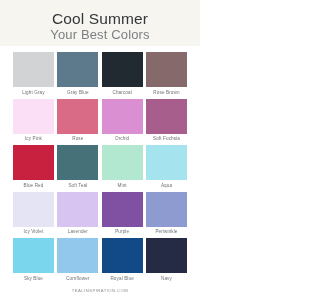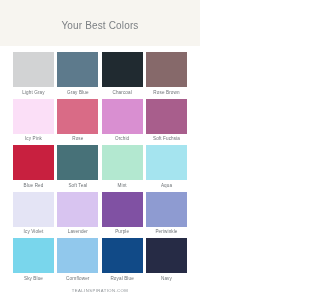--- a/index.html
+++ b/index.html
@@ -35,21 +35,21 @@
   #title {
     font-size: 15.5px;
     line-height: 17px;
     font-weight: 400;
     letter-spacing: 0.1px;
     color: #33373b;
     white-space: nowrap;
   }
   #subtitle {
     margin-top: 3px;
-    font-size: 10px;
+    font-size: 13px;
     line-height: 9px;
     font-weight: 400;
     letter-spacing: 0.15px;
     color: #7b7f83;
     white-space: nowrap;
   }
   
   #palette {
     padding: 6px 13px 0 13px;
     box-sizing: border-box;
@@ -93,20 +93,21 @@
     letter-spacing: 0.45px;
     color: #8a8f93;
   }
 </style>
 </head>
 <body>
 
 <div id="page">
 
   <div id="header" style="background: rgb(247, 245, 240);">
+    <div id="title" style="color: rgb(51, 55, 59);">Cool Summer</div>
     <div id="subtitle" style="color: rgb(123, 127, 131);">Your Best Colors</div>
   </div>
 
   <div id="palette">
       <div class="swatch-row">
         <div class="swatch-cell">
           <div class="swatch-chip" style="background: rgb(210, 211, 212);"></div>
           <div class="swatch-label">Light Gray</div>
         </div>
         <div class="swatch-cell">

